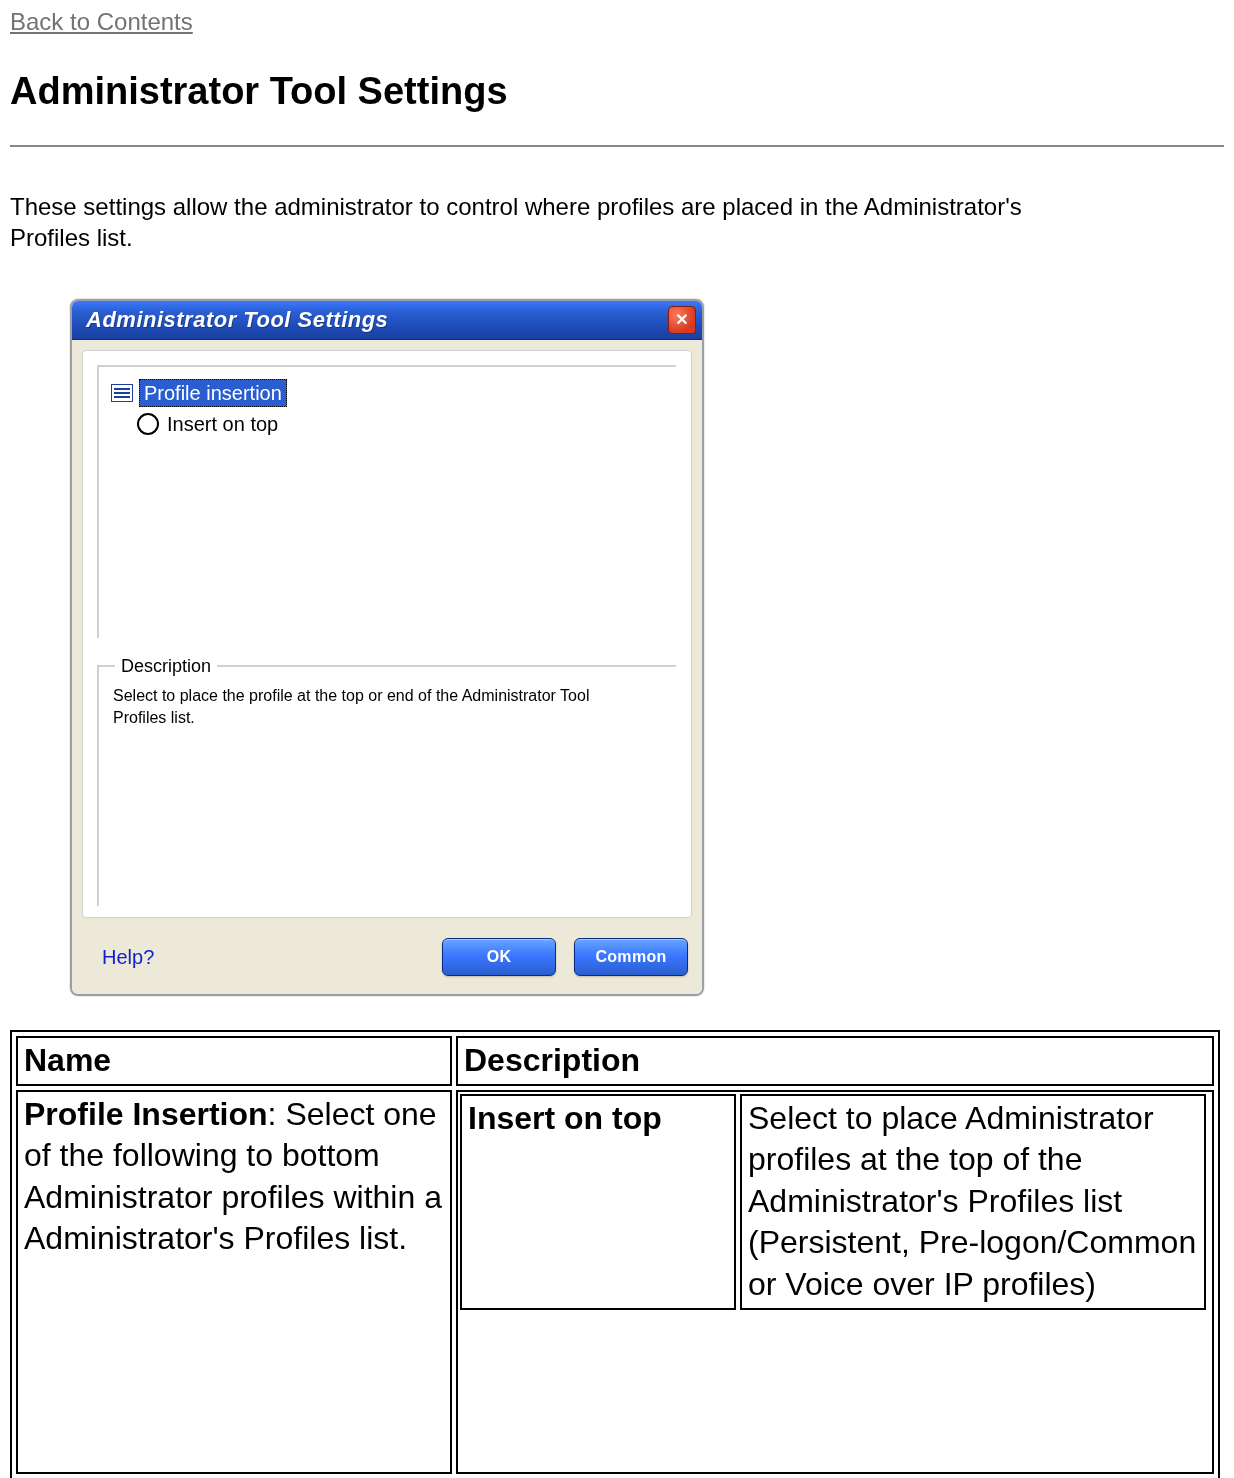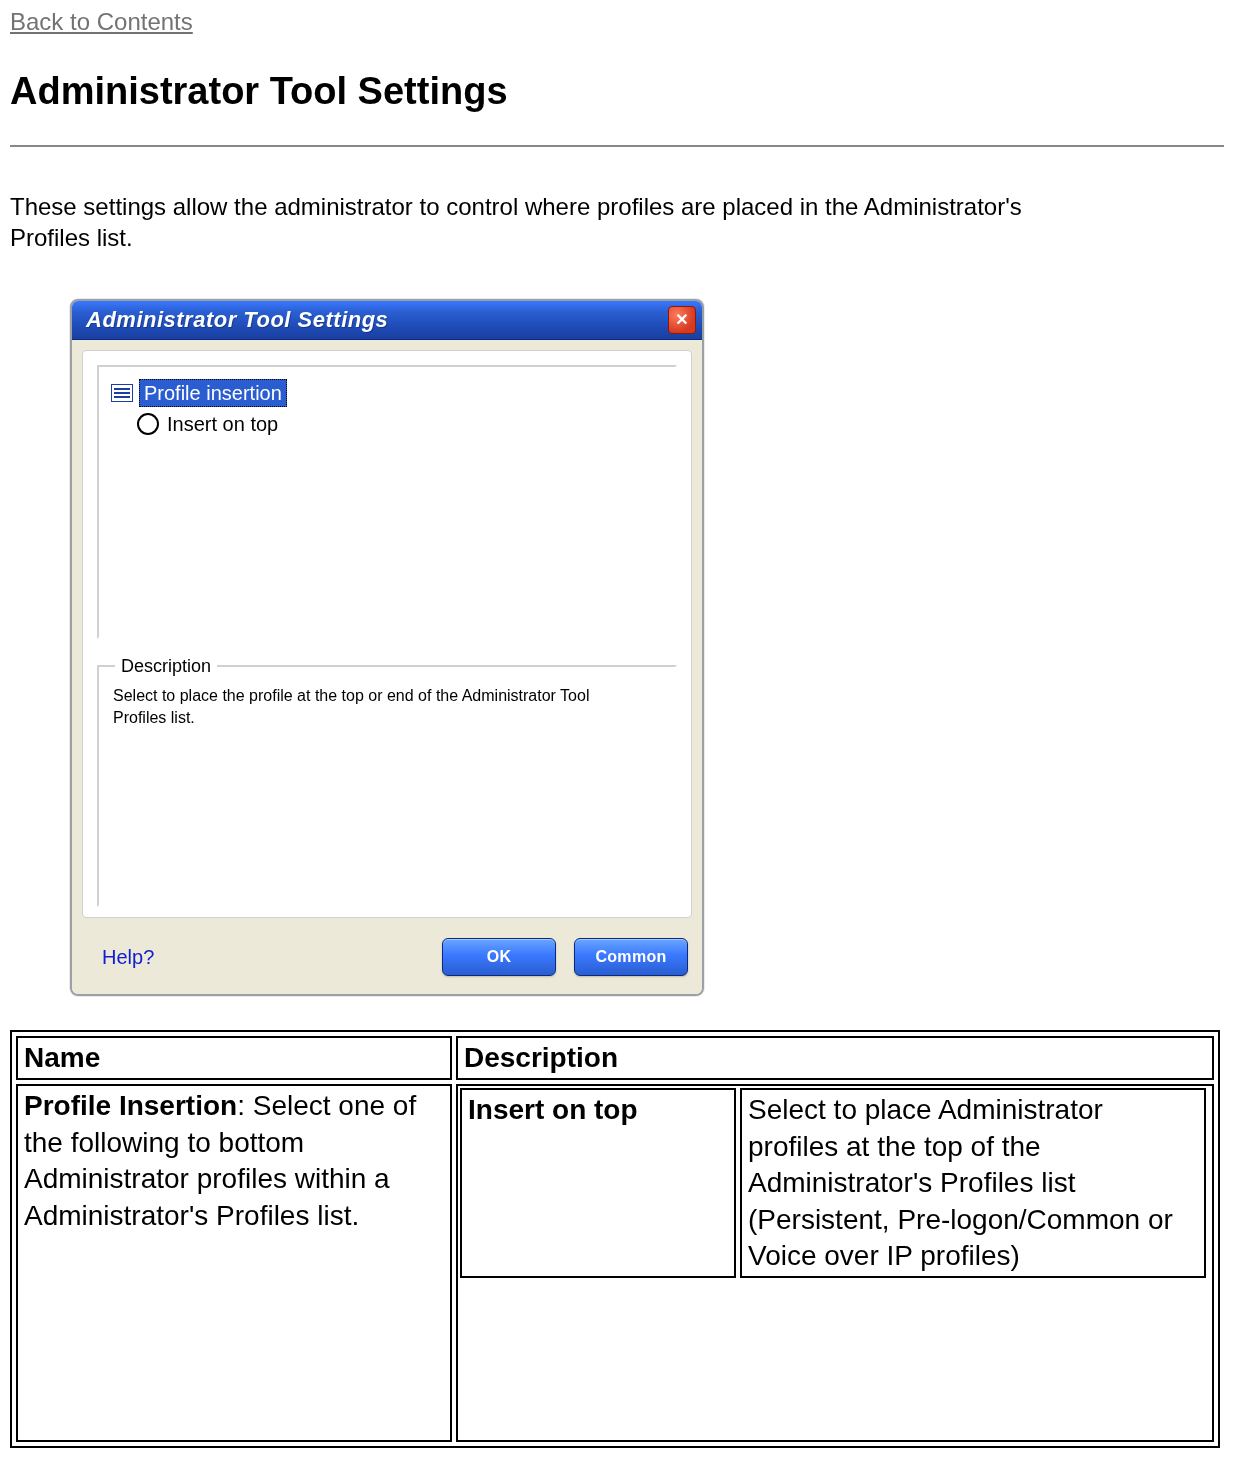--- a/index.html
+++ b/index.html
@@ -223,21 +223,21 @@
     border-spacing: 4px;
     border: 2px solid #000;
     box-sizing: border-box;
   }
   table.doc-table th,
   table.doc-table td {
     border: 2px solid #000;
     padding: 2px 6px;
     text-align: left;
     vertical-align: top;
-    font-size: 28px;
+    font-size: 32px;
   }
   table.doc-table th {
     font-weight: 700;
   }
   .nested-table {
     width: 100%;
     border-collapse: separate;
     border-spacing: 4px;
     margin: -2px;
   }

